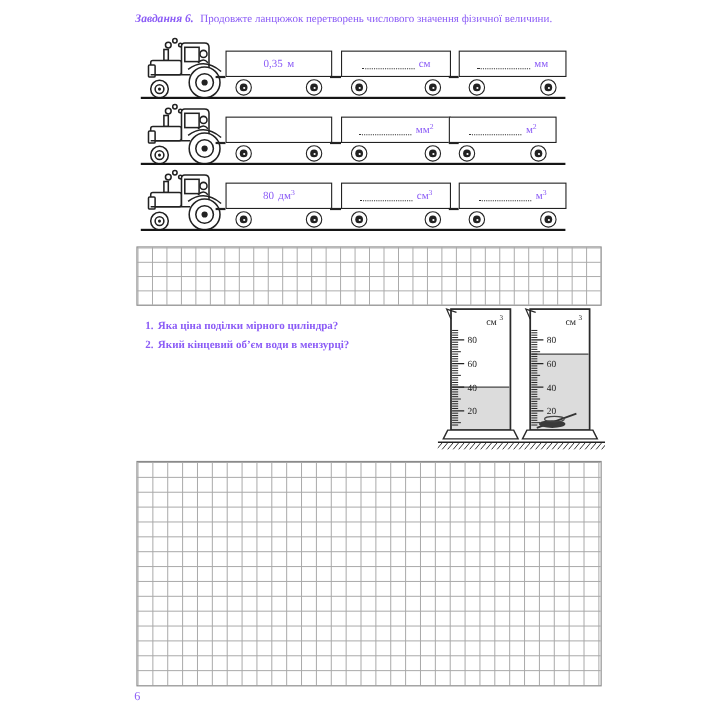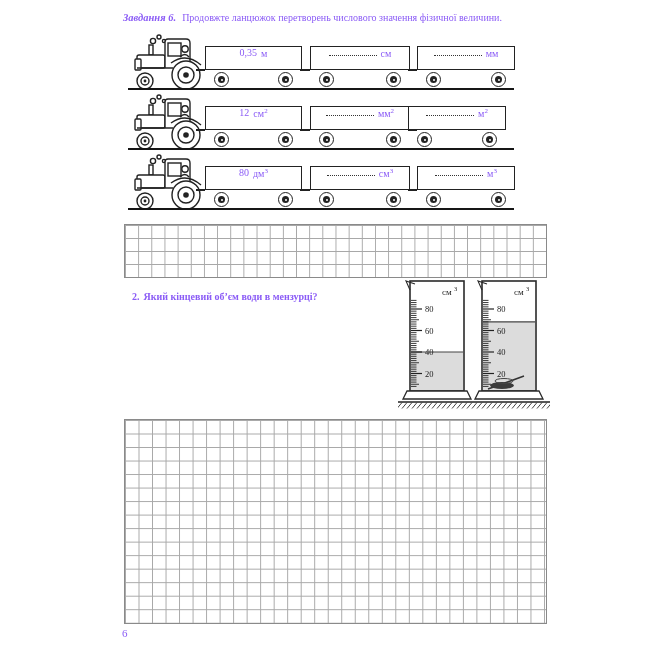--- a/index.html
+++ b/index.html
@@ -7,21 +7,21 @@
         font-family:"Liberation Serif","DejaVu Serif",serif;color:#8b5cf6;}
 
   
   .title-line{position:absolute;left:123px;top:12px;white-space:nowrap;font-size:10px;}
   .tlabel{font-weight:bold;font-style:italic;font-size:10.5px;margin-right:6px;}
 
   
   .train-row{position:absolute;left:133px;width:382px;height:57px;}
   .tractor{position:absolute;left:0;bottom:-1px;width:74px;height:58px;}
   .wagon{position:absolute;top:13px;height:22px;border:1.5px solid #222;background:#fff;}
-  .wagon-label{position:absolute;inset:0;display:flex;justify-content:center;
+  .wagon-label{position:absolute;inset:0;display:flex;align-items:center;justify-content:center;
                font-size:10px;gap:4px;white-space:nowrap;}
   .leader{display:inline-block;width:48px;height:8px;border-bottom:1.3px dotted #333;}
   sup{font-size:7px;}
   .wheel{position:absolute;top:25px;width:13px;height:13px;border:1.5px solid #222;border-radius:50%;background:#fff;}
   .wheel::after{content:"";position:absolute;inset:3px;border-radius:50%;background:#222;}
   .wheel::before{content:"";position:absolute;inset:5.5px;border-radius:50%;background:#fff;z-index:1;}
   .wh-l{left:8px;} .wh-r{left:72px;}
   .coupler{position:absolute;top:36px;height:1.6px;background:#222;}
   .ground{position:absolute;left:-5px;width:386px;bottom:0;height:1.6px;background:#161616;}
 
@@ -115,24 +115,20 @@
     </div>
     <div class="ground"></div>
   </div>
 
   <div class="train-row" style="top:93px">
     <svg class="tractor">
         <use href="#tractor"></use>
       </svg>
     <div class="coupler" style="left:63px;width:9px"></div>
     <div class="wagon" style="left:72px;width:95px">
-      <div class="wagon-label">
-        <span>12</span>
-        <span><span>см</span><sup>2</sup></span>
-      </div>
       <div class="wheel wh-l"></div>
       <div class="wheel wh-r"></div>
     </div>
     <div class="coupler" style="left:167px;width:10px"></div>
     <div class="wagon" style="left:177px;width:98px">
       <div class="wagon-label">
         <span class="leader"></span>
         <span><span>мм</span><sup>2</sup></span>
       </div>
       <div class="wheel wh-l"></div>
@@ -180,20 +176,23 @@
       </div>
       <div class="wheel wh-l"></div>
       <div class="wheel" style="left:73px"></div>
     </div>
     <div class="ground"></div>
   </div>
 
   <div class="grid" id="grid-top"></div>
 
   <div class="task7">
+    <div class="q">
+      <span class="qnum">1.</span><span>Яка ціна поділки мірного циліндра?</span>
+    </div>
     <div class="q">
       <span class="qnum">2.</span><span>Який кінцевий об’єм води в мензурці?</span>
     </div>
   </div>
 
   <svg class="cyl-svg" width="152" height="132" viewBox="0 0 152 132">
     <g>
         <rect x="13" y="74" width="52" height="39" fill="#dcdcdc"></rect>
         <line x1="13" y1="74" x2="65" y2="74" stroke="#444" stroke-width="1.2"></line>
         <line x1="13" y1="108.4" x2="18.5" y2="108.4" stroke="#222" stroke-width="0.9"></line>

